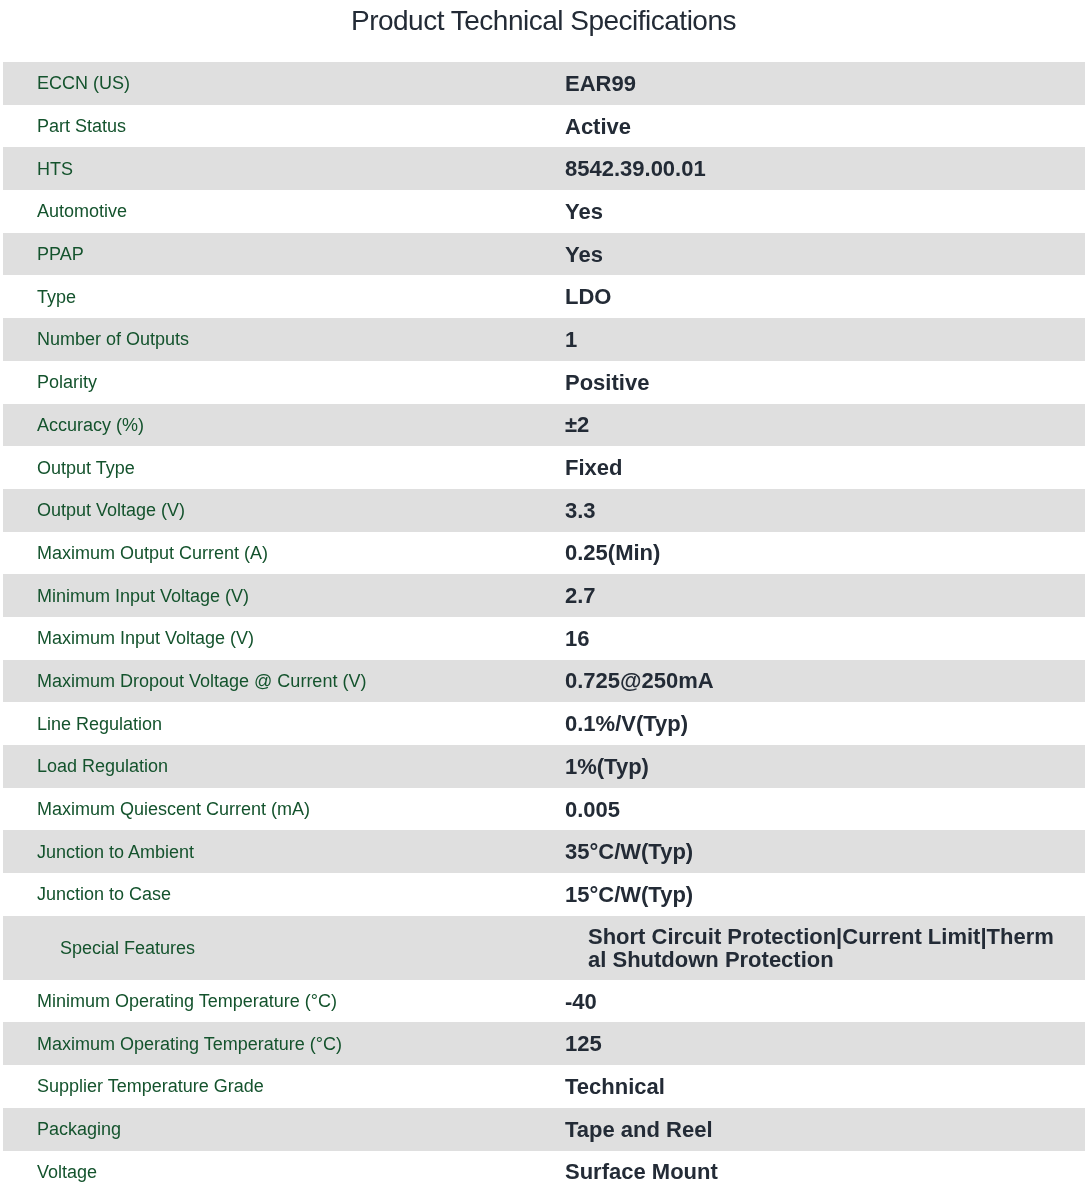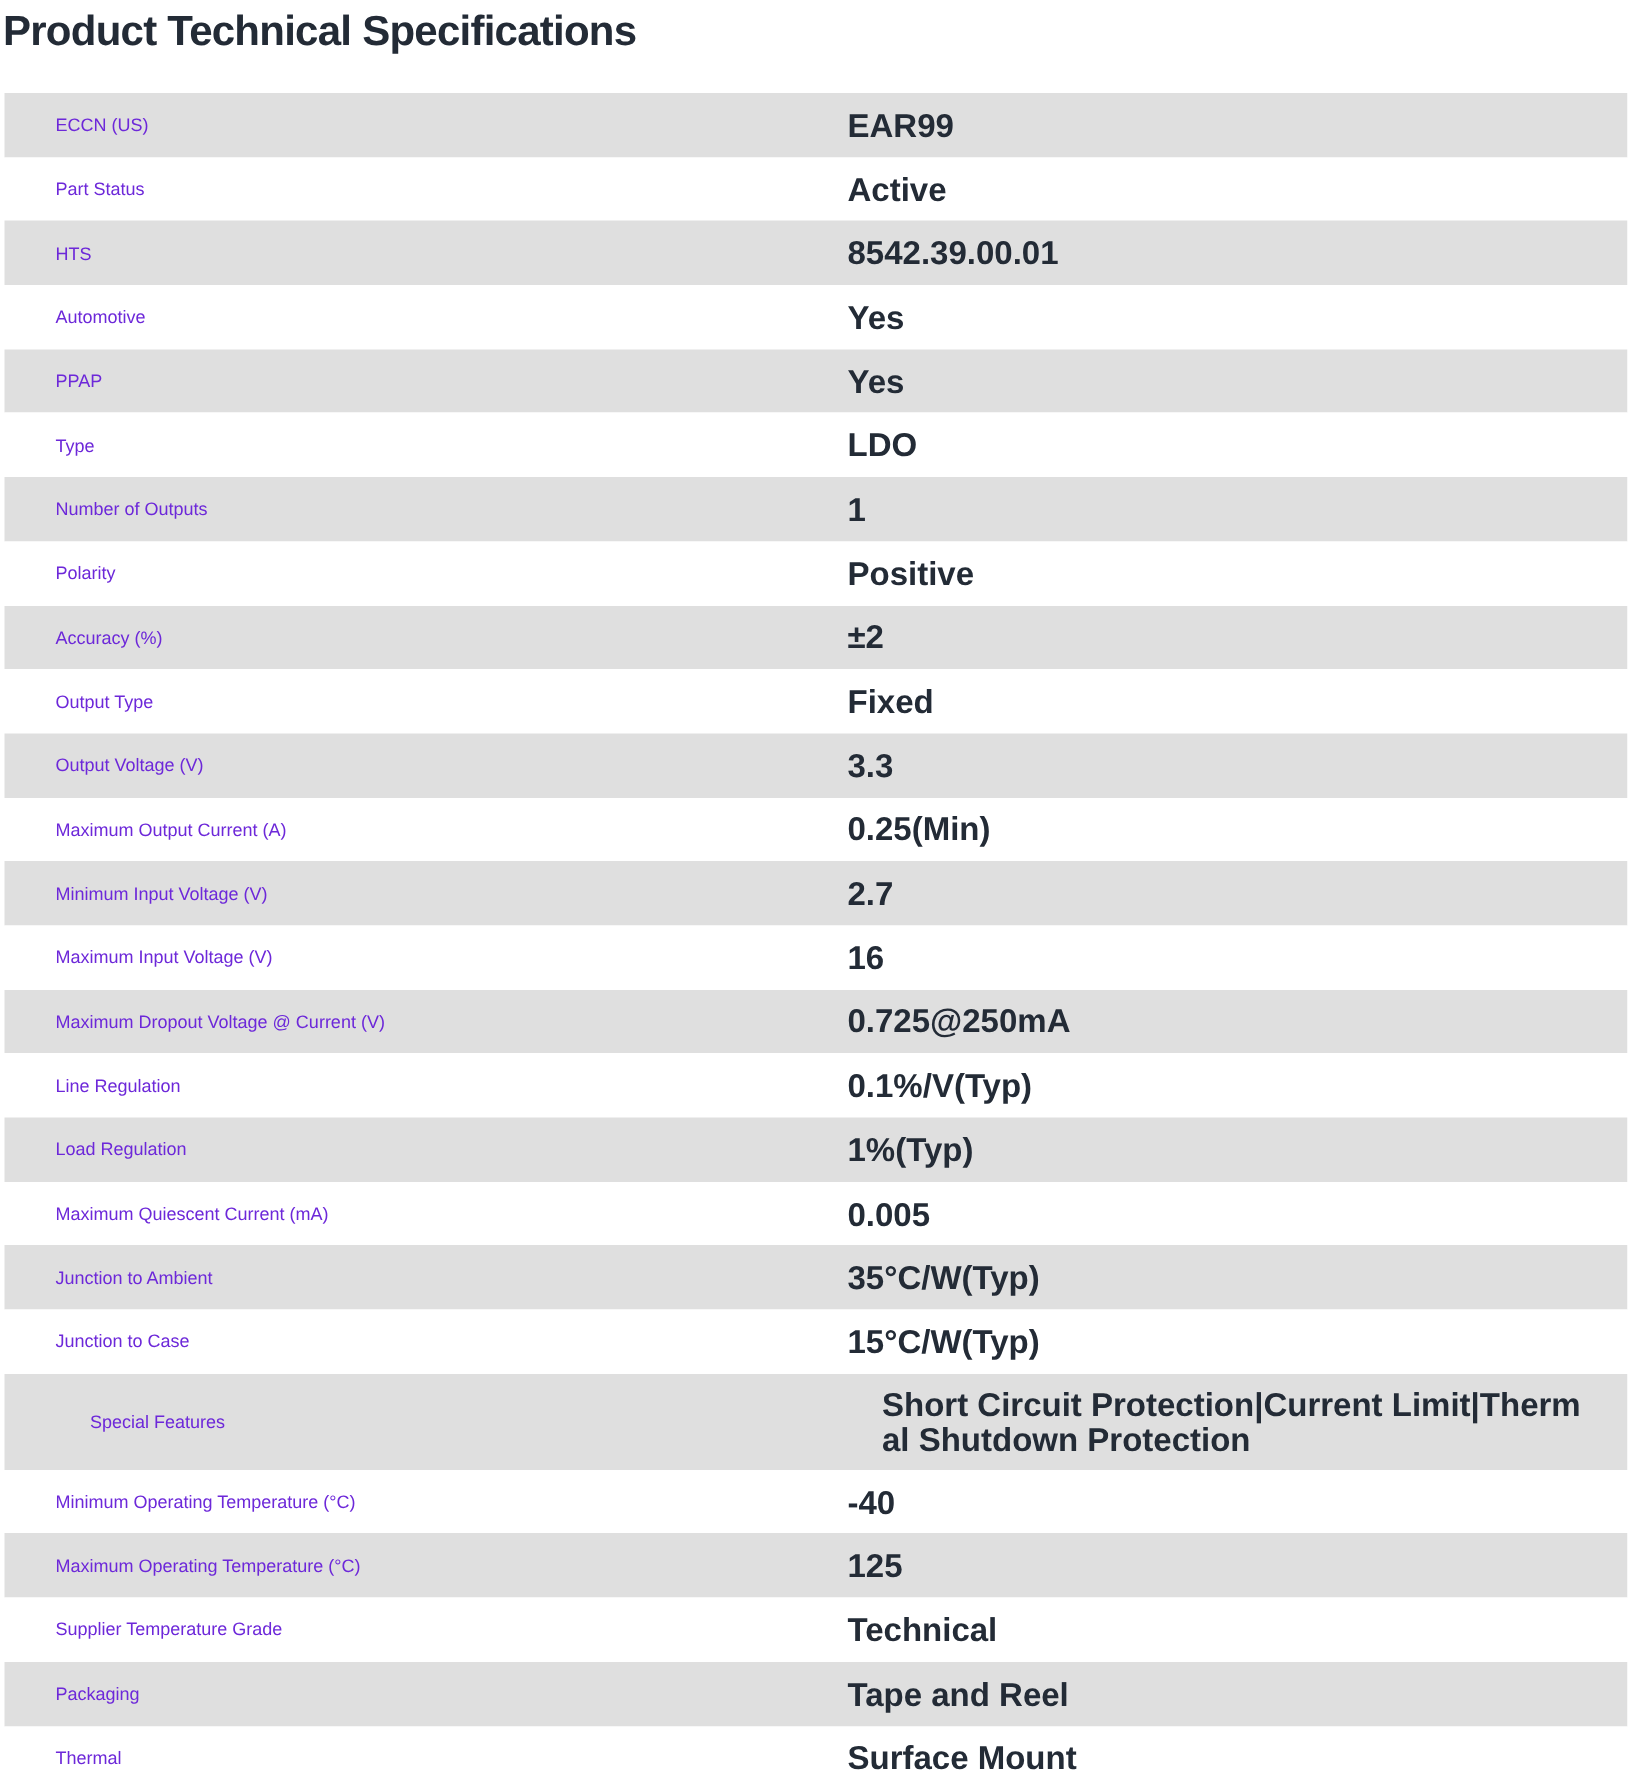--- a/index.html
+++ b/index.html
@@ -7,44 +7,45 @@
     margin: 0; padding: 0;
     width: 1085px; height: 1185px;
     overflow: hidden;
     background: #ffffff;
     font-family: "Liberation Sans", sans-serif;
   }
   .page-title {
     margin: 0;
     padding: 3px 0 0 2px;
     font-size: 28px;
-    font-weight: 700;
+    font-weight: 400;
     letter-spacing: -0.5px;
     color: #232b36;
     line-height: 36px;
+    text-align: center;
   }
   .spec-table {
     margin-left: 3px;
     margin-top: 23px;
     width: 1082px;
   }
   .spec-row {
     display: flex;
     align-items: center;
     min-height: 42.7px;
   }
   .spec-row:nth-child(odd) { background: #dfdfdf; }
   .spec-row:nth-child(even) { background: #ffffff; }
   .spec-row.tall { min-height: 64px; justify-content: center; }
   .spec-label {
     flex: 0 0 562px;
     padding-left: 34px;
-    font-size: 12px;
+    font-size: 18px;
     font-weight: 400;
-    color: #6d28d9;
+    color: #14532d;
     line-height: 22px;
   }
   .spec-value {
     flex: 1 1 auto;
     max-width: 474px;
     font-size: 22px;
     font-weight: 700;
     color: #232b36;
     line-height: 23px;
     word-break: break-all;
@@ -151,16 +152,16 @@
   </div>
   <div class="spec-row">
     <div class="spec-label">Supplier Temperature Grade</div>
     <div class="spec-value">Technical</div>
   </div>
   <div class="spec-row">
     <div class="spec-label">Packaging</div>
     <div class="spec-value">Tape and Reel</div>
   </div>
   <div class="spec-row">
-    <div class="spec-label">Thermal</div>
+    <div class="spec-label">Voltage</div>
     <div class="spec-value">Surface Mount</div>
   </div>
 </div>
 
 </body></html>

